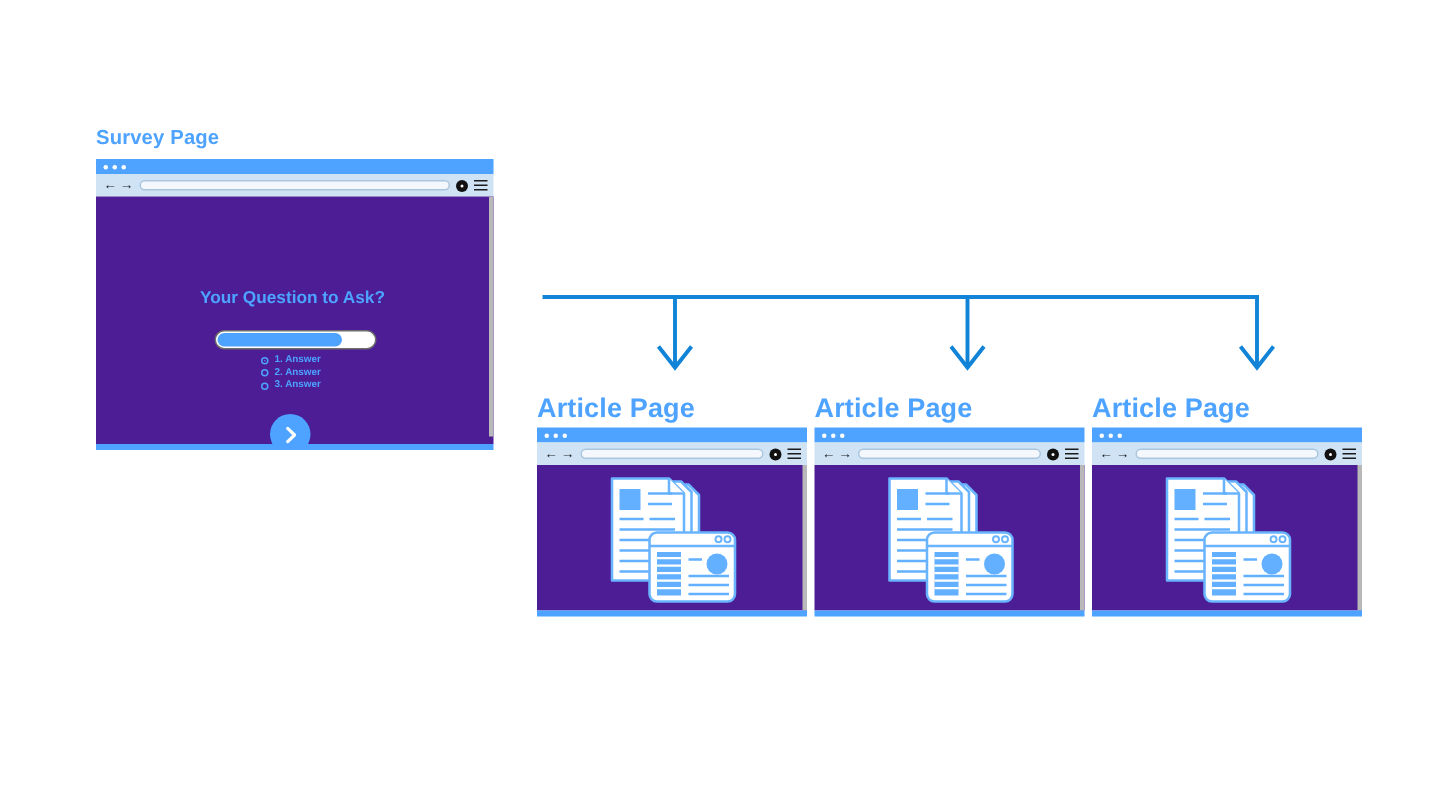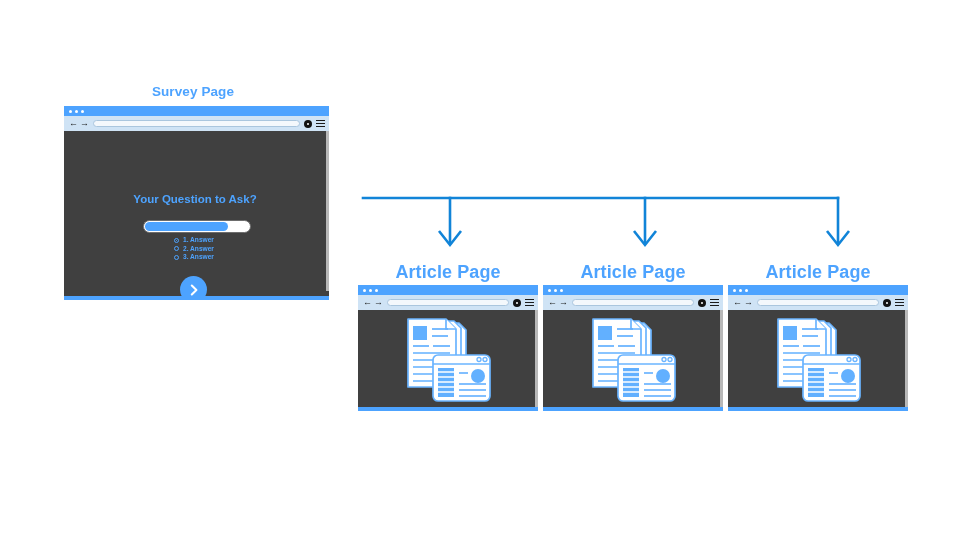--- a/index.html
+++ b/index.html
@@ -20,21 +20,21 @@
     inset: 0;
   }
 
   
   .page-title {
     position: absolute;
     color: #4da3ff;
     font-weight: bold;
     font-size: 13.5px;
     letter-spacing: 0.1px;
-    text-align: center;
+    text-align: left;
     white-space: nowrap;
   }
   .article-title {
     font-size: 18px;
   }
 
   
   .browser {
     position: absolute;
     background: #ffffff;
@@ -110,21 +110,21 @@
     justify-content: space-between;
     flex: 0 0 auto;
   }
   .bw-menu i {
     display: block;
     height: 1.4px;
     background: #1b1b1b;
   }
   .bw-body {
     position: relative;
-    background: #404040;
+    background: #4c1d95;
     overflow: hidden;
   }
   .bw-scrollbar {
     position: absolute;
     top: 0;
     right: 0;
     width: 3px;
     height: 100%;
     background: #b8b8b8;
   }

